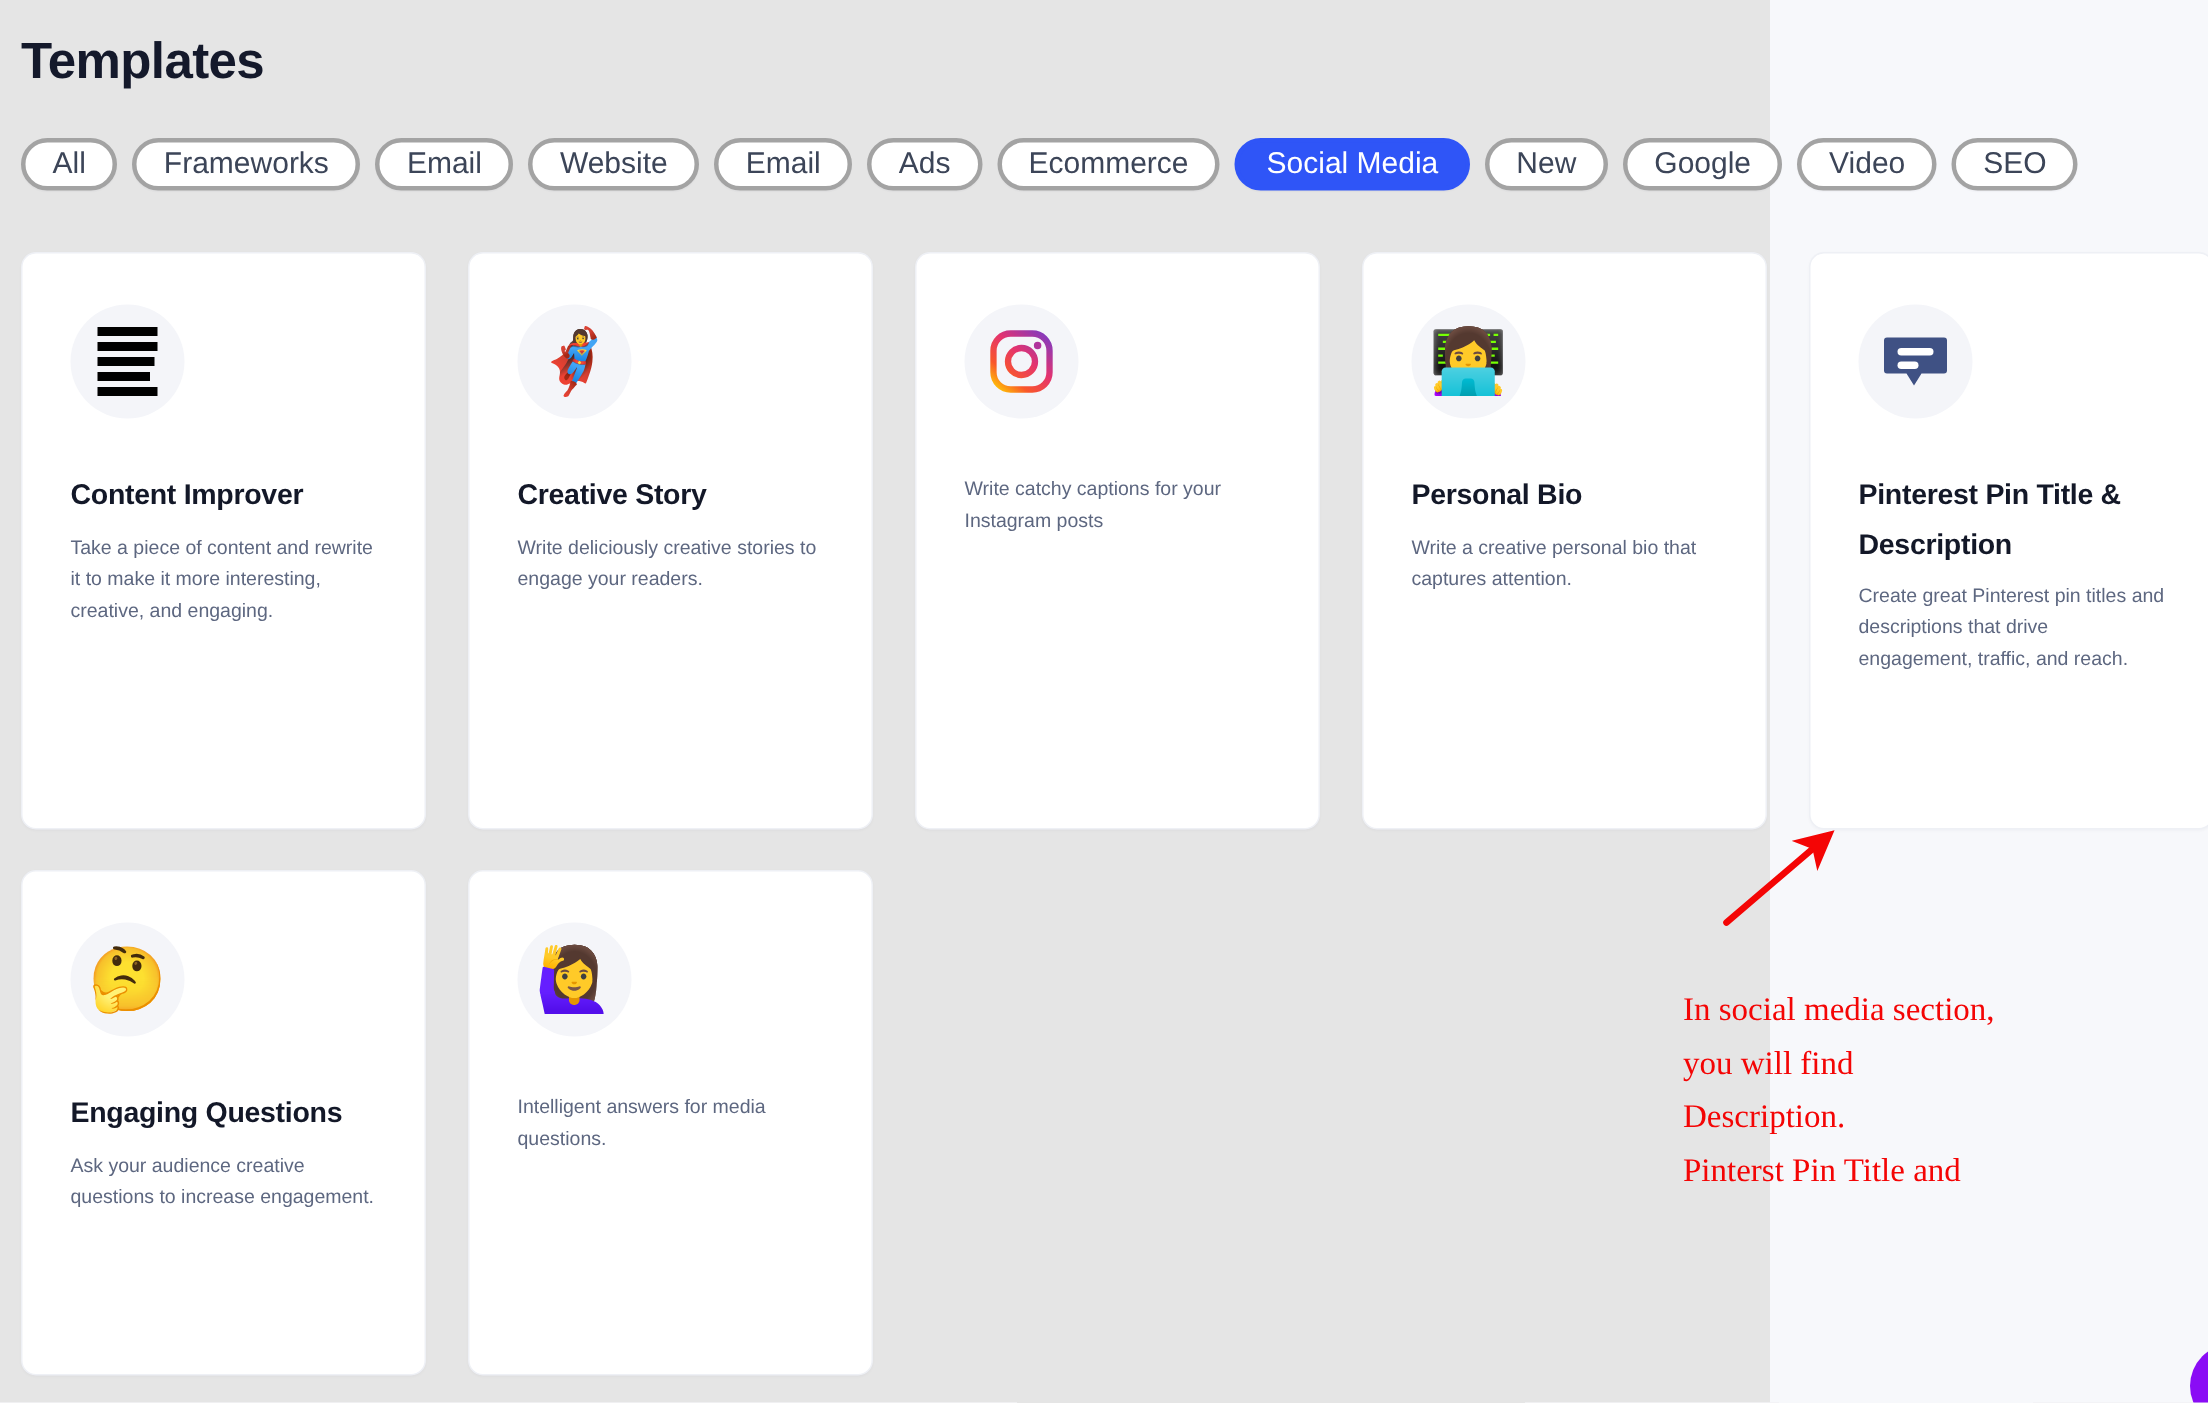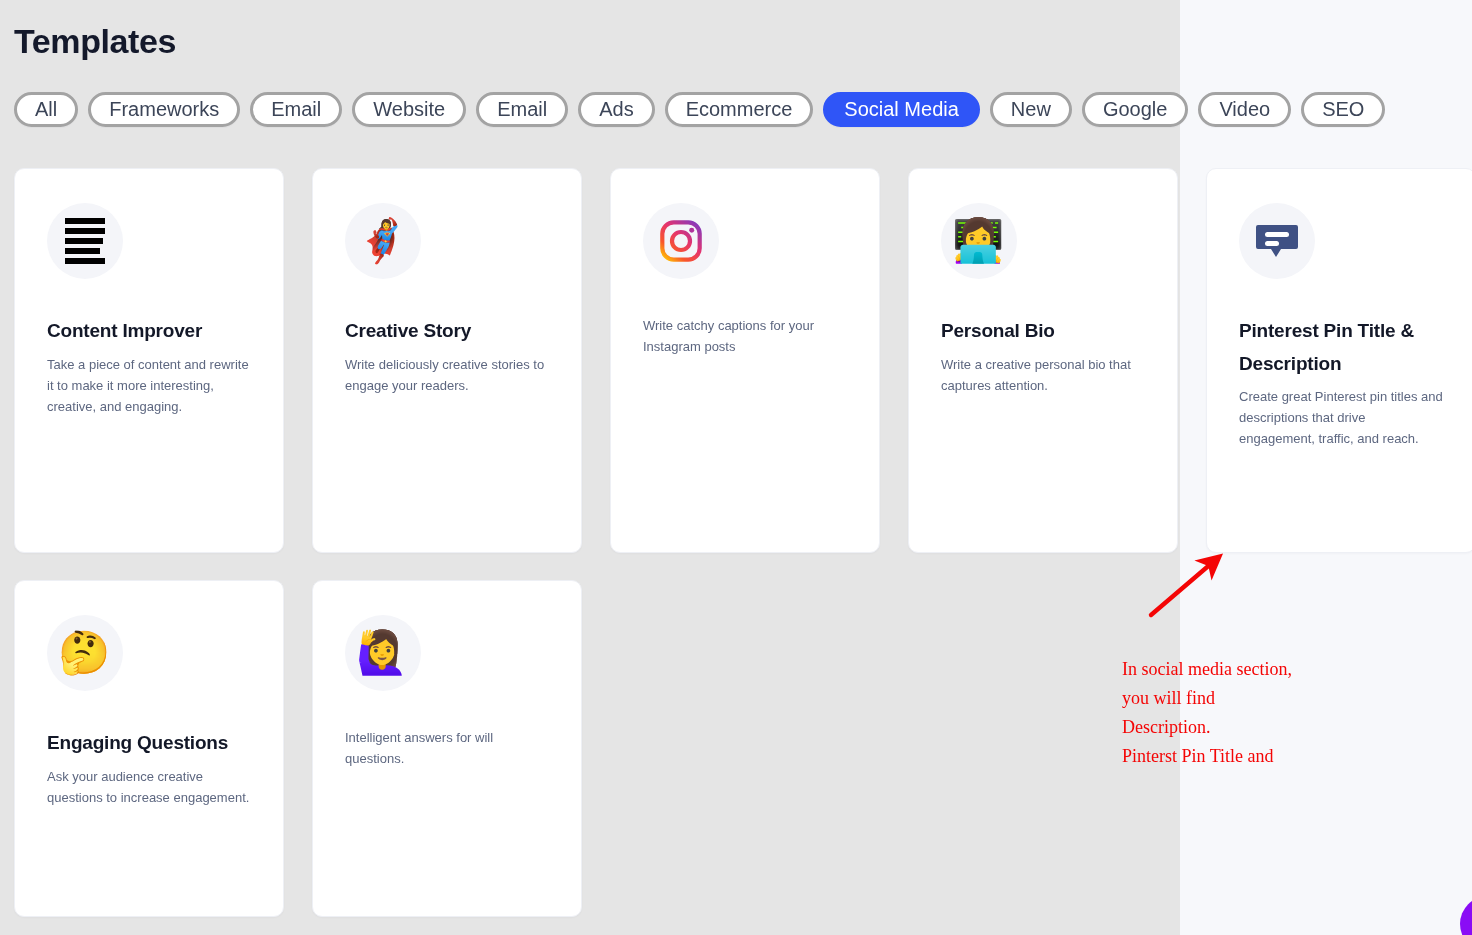--- a/index.html
+++ b/index.html
@@ -136,21 +136,21 @@
     height: 90px;
     pointer-events: none;
   }
   .annotation-text {
     position: absolute;
     left: 1122px;
     top: 655px;
     width: 340px;
     color: #f40505;
     font-family: "Liberation Serif", serif;
-    font-size: 18px;
+    font-size: 22px;
     line-height: 1.62;
   }
 
   
   .chat-widget {
     position: absolute;
     left: 1460px;
     top: 896px;
     width: 56px;
     height: 56px;
@@ -273,21 +273,21 @@
         <span class="emoji">🤔</span>
       </div>
       <div class="card-title">Engaging Questions</div>
       <div class="card-desc">Ask your audience creative questions to increase engagement.</div>
     </div>
 
     <div class="card row2">
       <div class="card-icon-wrap">
         <span class="emoji">🙋‍♀️</span>
       </div>
-      <div class="card-desc">Intelligent answers for will questions.</div>
+      <div class="card-desc">Intelligent answers for media questions.</div>
     </div>
 
   </div>
 
   <svg class="annotation-arrow" viewBox="0 0 110 90">
     <defs>
       <marker id="ah" markerWidth="6" markerHeight="6" refX="3" refY="3" orient="auto">
         <path d="M0,0 L6,3 L0,6 L1.6,3 z" fill="#f40505"></path>
       </marker>
     </defs>

